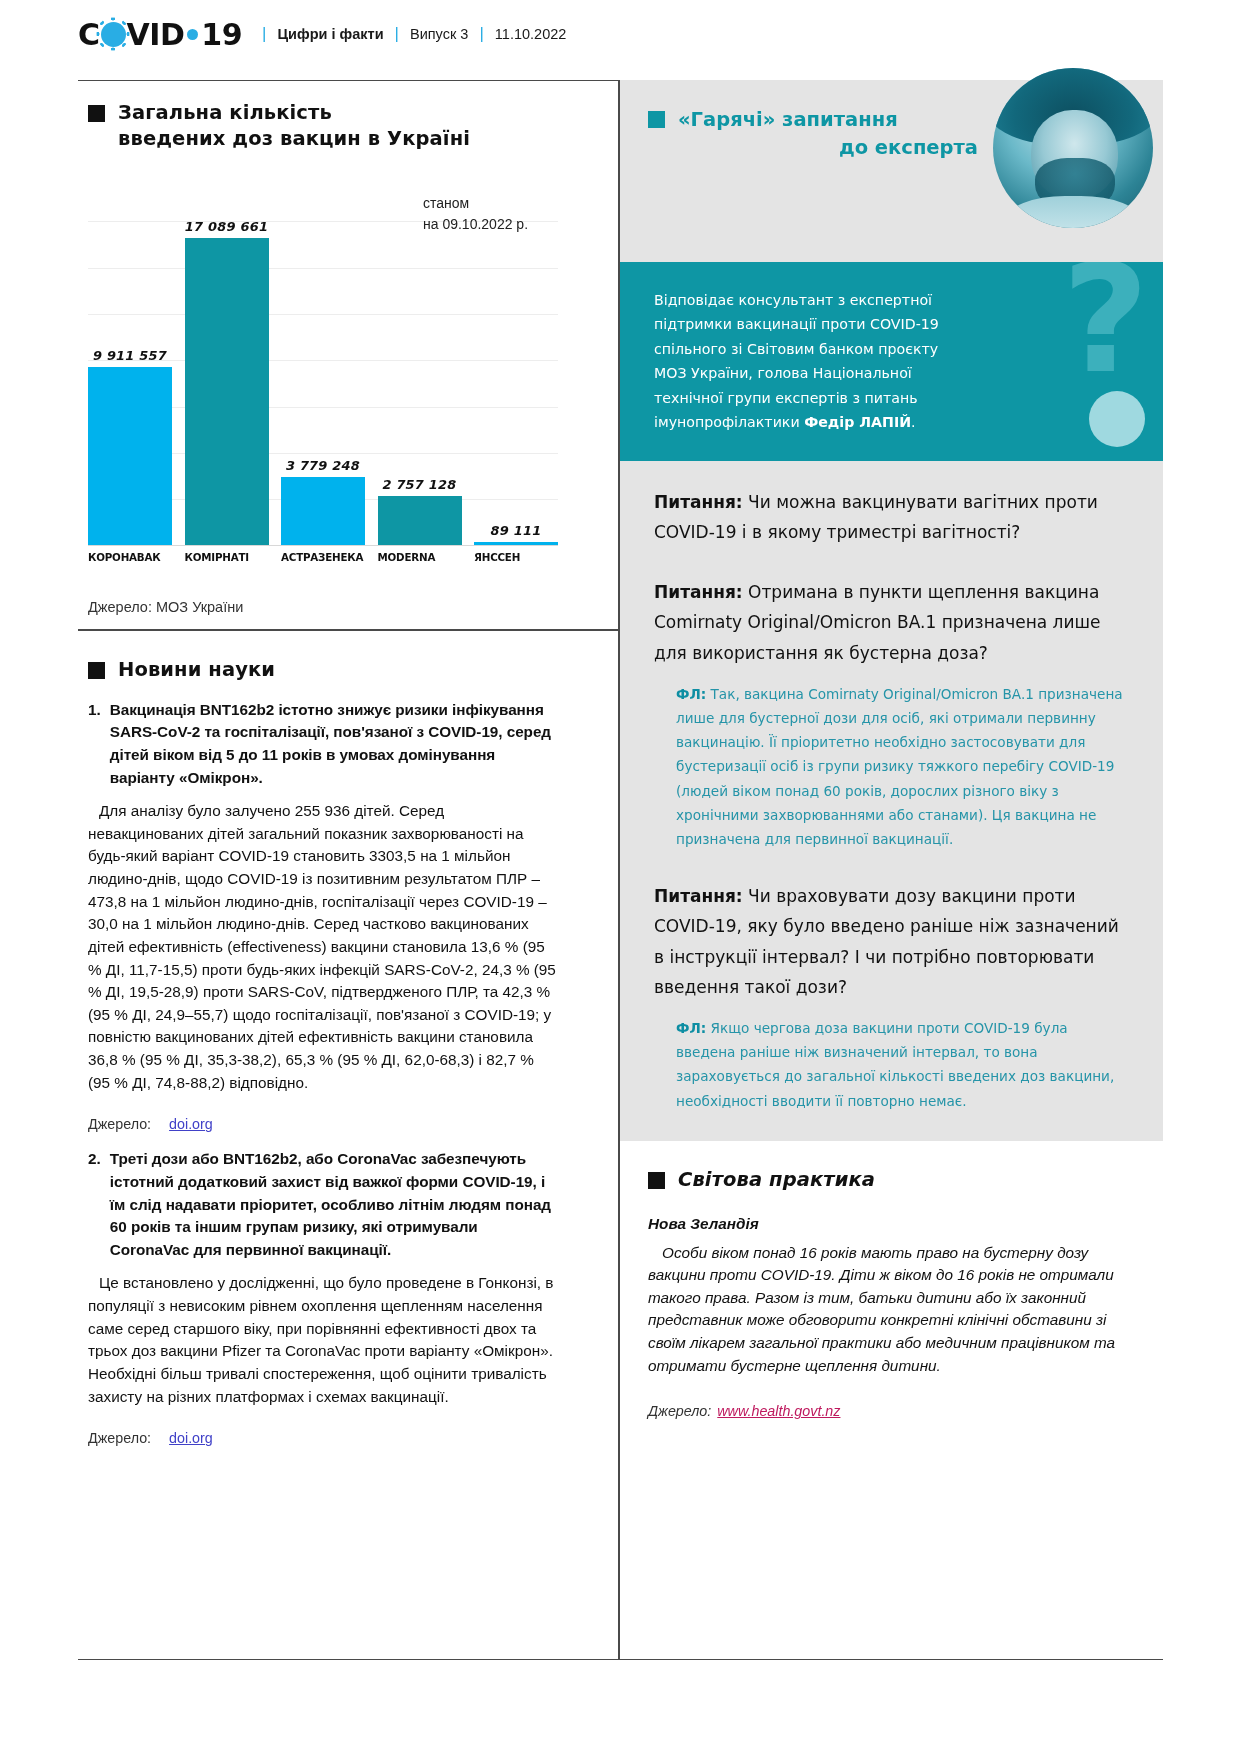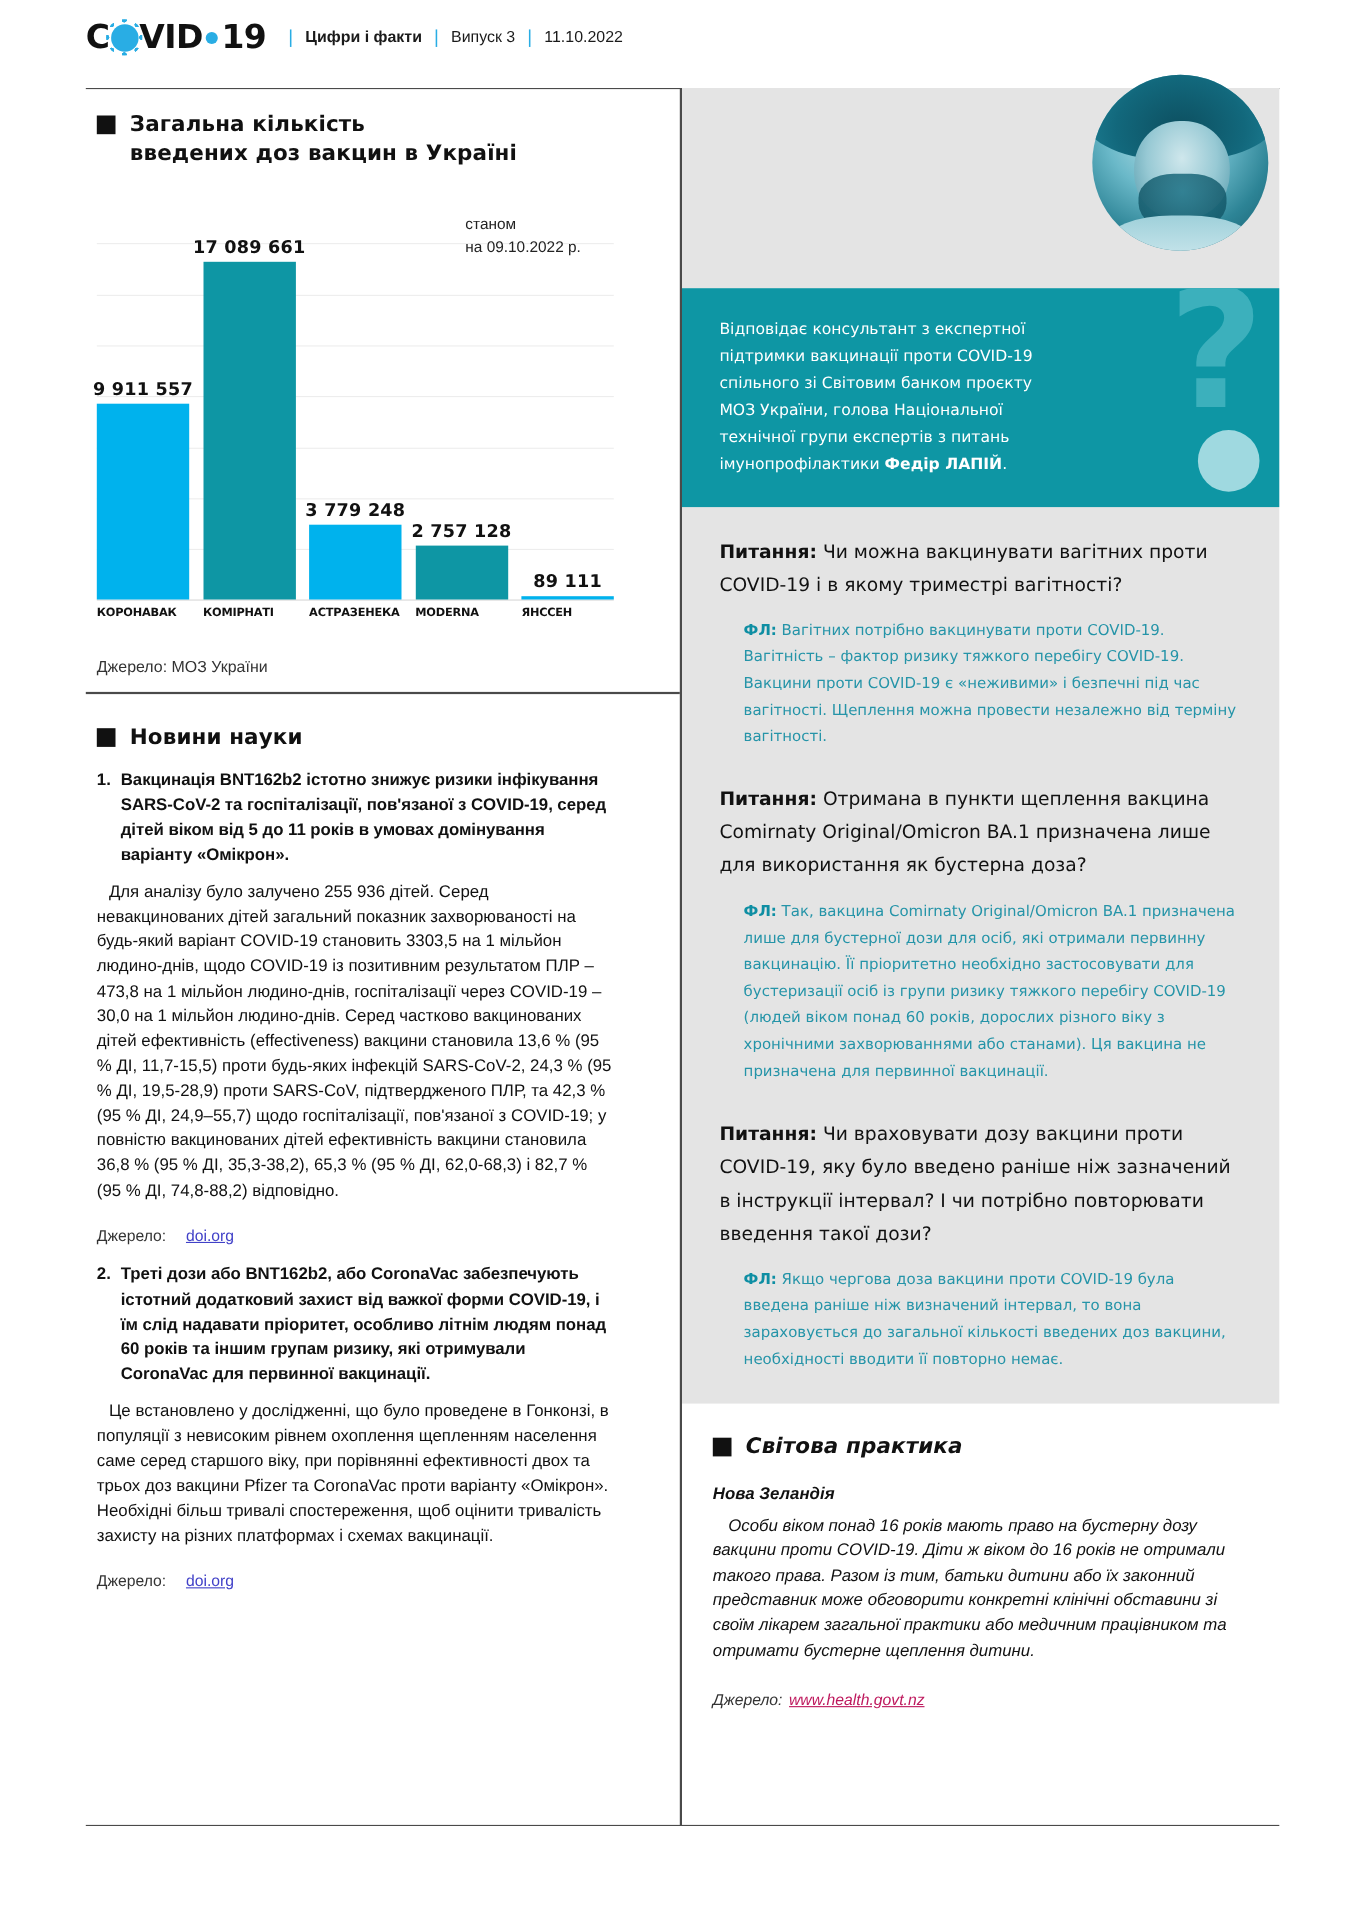--- a/index.html
+++ b/index.html
@@ -87,22 +87,22 @@
   .gl.base { background: #d8d8d8; }
   .bars {
     position: absolute; left: 0; bottom: 48px; width: 470px; height: 324px;
     display: flex; align-items: flex-end; justify-content: space-between;
   }
   .bar-col { width: 84px; position: relative; height: 100%;
              display: flex; flex-direction: column; justify-content: flex-end; align-items: center; }
   .bar { width: 84px; }
   .bar-val {
     position: absolute; width: 140px; text-align: center;
-    font-weight: bold; font-size: 16px; color: #111;
-    font-family: "DejaVu Sans", sans-serif; letter-spacing: 0.2px;
+    font-weight: bold; font-size: 13px; color: #111;
+    font-family: "DejaVu Sans", sans-serif; letter-spacing: 0.2px; font-style: italic;
   }
   .xlabels {
     position: absolute; left: 0; top: 378px; width: 470px;
     display: flex; justify-content: space-between;
   }
   .xlabel {
     width: 84px; text-align: left;
     font-family: "DejaVu Sans", sans-serif;
     font-weight: bold; font-size: 10.3px; color: #111; letter-spacing: -0.2px;
   }
@@ -331,38 +331,44 @@
           <div class="news-body">Це встановлено у дослідженні, що було проведене в Гонконзі, в популяції з невисоким рівнем охоплення щепленням населення саме серед старшого віку, при порівнянні ефективності двох та трьох доз вакцини Pfizer та CoronaVac проти варіанту «Омікрон». Необхідні більш тривалі спостереження, щоб оцінити тривалість захисту на різних платформах і схемах вакцинації.</div>
           <div class="src-line"><span>Джерело:</span><a href="#">doi.org</a></div>
         </div>
       </div>
   </div>
 </div>
 
 <div class="right-col">
 
   <div class="expert-head">
+    <div class="sect-head">
+      <span class="sq sq-teal"></span>
+      <div class="expert-title">
+        <span>«Гарячі» запитання</span>
+        <span class="l2">до експерта</span>
+      </div>
+    </div>
     <div class="photo">
       <div class="hair"></div>
       <div class="face"></div>
       <div class="beard"></div>
       <div class="shirt"></div>
     </div>
   </div>
 
   <div class="expert-body">
     <div class="qmark">?</div>
     <div class="circ"></div>
     <p><span>Відповідає консультант з експертної підтримки вакцинації проти COVID-19 спільного зі Світовим банком проєкту МОЗ України, голова Національної технічної групи експертів з питань імунопрофілактики </span><b>Федір ЛАПІЙ</b><span>.</span></p>
   </div>
 
   <div class="qa-block" id="qa-block">
       <div class="qa">
         <div class="q"><b>Питання:</b><span> Чи можна вакцинувати вагітних проти COVID-19 і в якому триместрі вагітності?</span></div>
-        <div class="a"><b>ФЛ:</b><span> Вагітних потрібно вакцинувати проти COVID-19. Вагітність – фактор ризику тяжкого перебігу COVID-19. Вакцини проти COVID-19 є «неживими» і безпечні під час вагітності. Щеплення можна провести незалежно від терміну вагітності.</span></div>
       </div>
       <div class="qa">
         <div class="q"><b>Питання:</b><span> Отримана в пункти щеплення вакцина Comirnaty Original/Omicron BA.1 призначена лише для використання як бустерна доза?</span></div>
         <div class="a"><b>ФЛ:</b><span> Так, вакцина Comirnaty Original/Omicron BA.1 призначена лише для бустерної дози для осіб, які отримали первинну вакцинацію. Її пріоритетно необхідно застосовувати для бустеризації осіб із групи ризику тяжкого перебігу COVID-19 (людей віком понад 60 років, дорослих різного віку з хронічними захворюваннями або станами). Ця вакцина не призначена для первинної вакцинації.</span></div>
       </div>
       <div class="qa">
         <div class="q"><b>Питання:</b><span> Чи враховувати дозу вакцини проти COVID-19, яку було введено раніше ніж зазначений в інструкції інтервал? І чи потрібно повторювати введення такої дози?</span></div>
         <div class="a"><b>ФЛ:</b><span> Якщо чергова доза вакцини проти COVID-19 була введена раніше ніж визначений інтервал, то вона зараховується до загальної кількості введених доз вакцини, необхідності вводити її повторно немає.</span></div>
       </div>
     </div>

